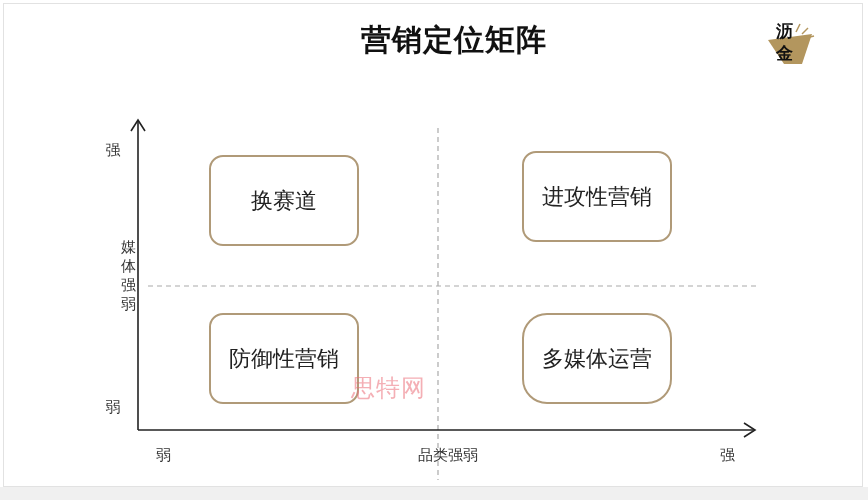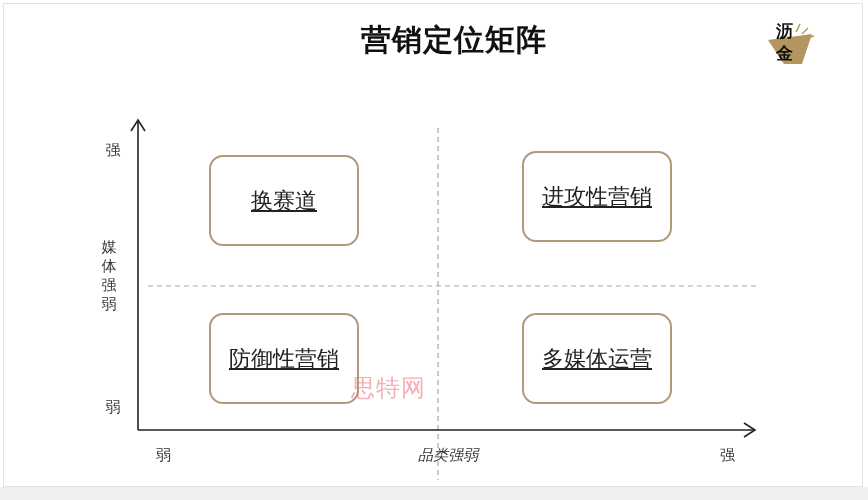--- a/index.html
+++ b/index.html
@@ -8,21 +8,21 @@
   .frame { position:absolute; left:3px; top:3px; width:860px; height:484px;
            border:1px solid #e2e2e2; box-sizing:border-box; background:#fff; }
   .bottom-bar { position:absolute; left:0; top:487px; width:868px; height:13px; background:#f0f0f0; }
   .title { position:absolute; left:0; width:908px; top:20px; text-align:center;
            font-size:30px; font-weight:bold; letter-spacing:1px; color:#111; }
   .logo { position:absolute; left:762px; top:14px; width:56px; height:52px; }
   .logo-text { position:absolute; font-size:17px; font-weight:bold; color:#111; left:14px; line-height:18px; }
   .axis-svg { position:absolute; left:0; top:0; }
   .qbox { position:absolute; width:150px; height:91px; border:2px solid #b09a78; border-radius:14px;
           box-sizing:border-box; display:flex; align-items:center; justify-content:center;
-          font-size:22px; color:#222; background:#fff;text-decoration:underline; }
+          font-size:22px; color:#222; background:#fff; }
   .lbl { position:absolute; font-size:15px; color:#333; }
   .vlabel { position:absolute; font-size:15px; color:#333; width:18px; line-height:19px; text-align:center; }
   .watermark { position:absolute; left:351px; top:372px; font-size:24px; font-weight:normal;
                color:rgba(235,110,120,0.55); letter-spacing:1px; }
 </style>
 </head>
 <body>
 
 <div class="frame"></div>
 <div class="bottom-bar"></div>
@@ -46,33 +46,33 @@
   <line x1="148" y1="286" x2="756" y2="286" stroke="#aaa" stroke-width="1.2" stroke-dasharray="5,4"></line>
 
   <line x1="138" y1="120" x2="138" y2="430" stroke="#222" stroke-width="1.6"></line>
   <polyline points="131,131 138,120 145,131" fill="none" stroke="#222" stroke-width="1.6"></polyline>
 
   <line x1="138" y1="430" x2="755" y2="430" stroke="#222" stroke-width="1.6"></line>
   <polyline points="744,423 755,430 744,437" fill="none" stroke="#222" stroke-width="1.6"></polyline>
 </svg>
 
 <div class="vlabel" style="left:104px; top:141px;">强</div>
-<div class="vlabel" style="left:101px; top:238px; width:16px; word-break:break-all;">媒体强弱</div>
+<div class="vlabel" style="left:120px; top:238px; width:16px; word-break:break-all;text-align:right;">媒体强弱</div>
 <div class="vlabel" style="left:104px; top:398px;">弱</div>
 
 <div class="lbl" style="left:156px; top:446px;">弱</div>
-<div class="lbl" style="left:418px; top:446px;font-style:italic;">品类强弱</div>
+<div class="lbl" style="left:418px; top:446px;">品类强弱</div>
 <div class="lbl" style="left:720px; top:446px;">强</div>
 
 <div class="qbox" style="left:209px; top:155px;">
   <span>换赛道</span>
 </div>
 <div class="qbox" style="left:522px; top:151px;">
   <span>进攻性营销</span>
 </div>
 <div class="qbox" style="left:209px; top:313px;text-align:right;">
   <span>防御性营销</span>
 </div>
-<div class="qbox" style="left:522px; top:313px;">
+<div class="qbox" style="left:522px; top:313px;border-radius:25px;">
   <span>多媒体运营</span>
 </div>
 
 <div class="watermark">思特网</div>
 
 </body></html>

